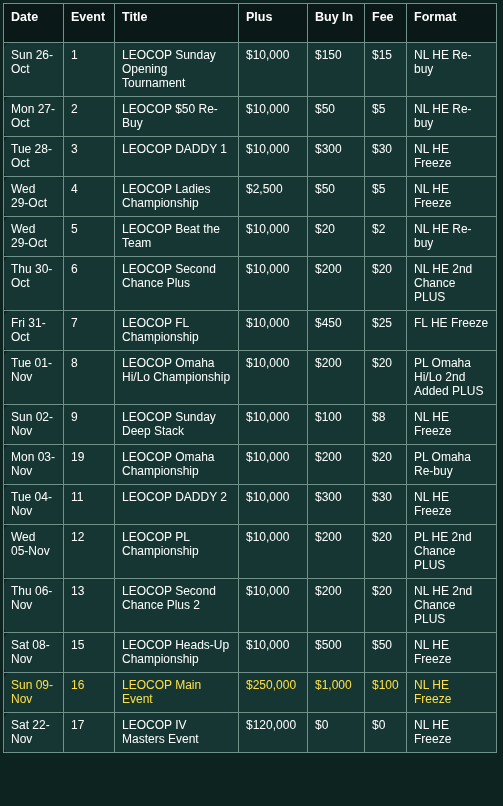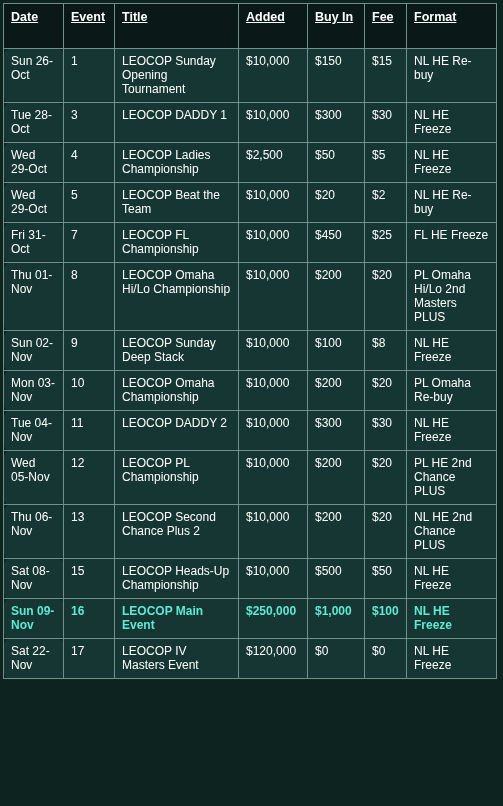--- a/index.html
+++ b/index.html
@@ -37,25 +37,24 @@
     line-height: 14px;
     color: #ffffff;
     background: #153632;
   }
 
   table.schedule thead th {
     background: #0a1917;
     font-weight: bold;
     font-size: 12.5px;
     padding-top: 6px;
-    padding-bottom: 24px;
+    padding-bottom: 18px;
     text-align: left;
     vertical-align: middle;
     white-space: nowrap;
-    text-decoration: underline;
   }
 
   
   col.c-date   { width: 60px; }
   col.c-event  { width: 51px; }
   col.c-title  { width: 124px; }
   col.c-added  { width: 69px; }
   col.c-buyin  { width: 57px; }
   col.c-fee    { width: 42px; }
   col.c-format { width: 90px; }
@@ -63,22 +62,22 @@
   td.date   { white-space: normal; border-radius: 6px; }
   td.event  { }
   td.title  { }
   td.added  { }
   td.buyin  { }
   td.fee    { }
   td.format { }
 
   
   tr.highlight td {
-    color: #5eead4;
-    font-weight: bold;
+    color: #fde047;
+    font-weight: normal;
   }
 </style>
 </head>
 <body>
 
 <div id="schedule-wrap">
   <table class="schedule">
     <colgroup>
       <col class="c-date">
       <col class="c-event">
@@ -86,37 +85,46 @@
       <col class="c-added">
       <col class="c-buyin">
       <col class="c-fee">
       <col class="c-format">
     </colgroup>
     <thead>
       <tr>
         <th>Date</th>
         <th>Event</th>
         <th>Title</th>
-        <th>Added</th>
+        <th>Plus</th>
         <th>Buy In</th>
         <th>Fee</th>
         <th>Format</th>
       </tr>
     </thead>
     <tbody id="schedule-body">
         <tr>
           <td class="date">Sun 26-Oct</td>
           <td class="event">1</td>
           <td class="title">LEOCOP Sunday Opening Tournament</td>
           <td class="added">$10,000</td>
           <td class="buyin">$150</td>
           <td class="fee">$15</td>
           <td class="format">NL HE Re-buy</td>
         </tr>
         <tr>
+          <td class="date">Mon 27-Oct</td>
+          <td class="event">2</td>
+          <td class="title">LEOCOP $50 Re-Buy</td>
+          <td class="added">$10,000</td>
+          <td class="buyin">$50</td>
+          <td class="fee">$5</td>
+          <td class="format">NL HE Re-buy</td>
+        </tr>
+        <tr>
           <td class="date">Tue 28-Oct</td>
           <td class="event">3</td>
           <td class="title">LEOCOP DADDY 1</td>
           <td class="added">$10,000</td>
           <td class="buyin">$300</td>
           <td class="fee">$30</td>
           <td class="format">NL HE Freeze</td>
         </tr>
         <tr>
           <td class="date">Wed 29-Oct</td>
@@ -130,49 +138,58 @@
         <tr>
           <td class="date">Wed 29-Oct</td>
           <td class="event">5</td>
           <td class="title">LEOCOP Beat the Team</td>
           <td class="added">$10,000</td>
           <td class="buyin">$20</td>
           <td class="fee">$2</td>
           <td class="format">NL HE Re-buy</td>
         </tr>
         <tr>
+          <td class="date">Thu 30-Oct</td>
+          <td class="event">6</td>
+          <td class="title">LEOCOP Second Chance Plus</td>
+          <td class="added">$10,000</td>
+          <td class="buyin">$200</td>
+          <td class="fee">$20</td>
+          <td class="format">NL HE 2nd Chance PLUS</td>
+        </tr>
+        <tr>
           <td class="date">Fri 31-Oct</td>
           <td class="event">7</td>
           <td class="title">LEOCOP FL Championship</td>
           <td class="added">$10,000</td>
           <td class="buyin">$450</td>
           <td class="fee">$25</td>
           <td class="format">FL HE Freeze</td>
         </tr>
         <tr>
-          <td class="date">Thu 01-Nov</td>
+          <td class="date">Tue 01-Nov</td>
           <td class="event">8</td>
           <td class="title">LEOCOP Omaha Hi/Lo Championship</td>
           <td class="added">$10,000</td>
           <td class="buyin">$200</td>
           <td class="fee">$20</td>
-          <td class="format">PL Omaha Hi/Lo 2nd Masters PLUS</td>
+          <td class="format">PL Omaha Hi/Lo 2nd Added PLUS</td>
         </tr>
         <tr>
           <td class="date">Sun 02-Nov</td>
           <td class="event">9</td>
           <td class="title">LEOCOP Sunday Deep Stack</td>
           <td class="added">$10,000</td>
           <td class="buyin">$100</td>
           <td class="fee">$8</td>
           <td class="format">NL HE Freeze</td>
         </tr>
         <tr>
           <td class="date">Mon 03-Nov</td>
-          <td class="event">10</td>
+          <td class="event">19</td>
           <td class="title">LEOCOP Omaha Championship</td>
           <td class="added">$10,000</td>
           <td class="buyin">$200</td>
           <td class="fee">$20</td>
           <td class="format">PL Omaha Re-buy</td>
         </tr>
         <tr>
           <td class="date">Tue 04-Nov</td>
           <td class="event">11</td>
           <td class="title">LEOCOP DADDY 2</td>

